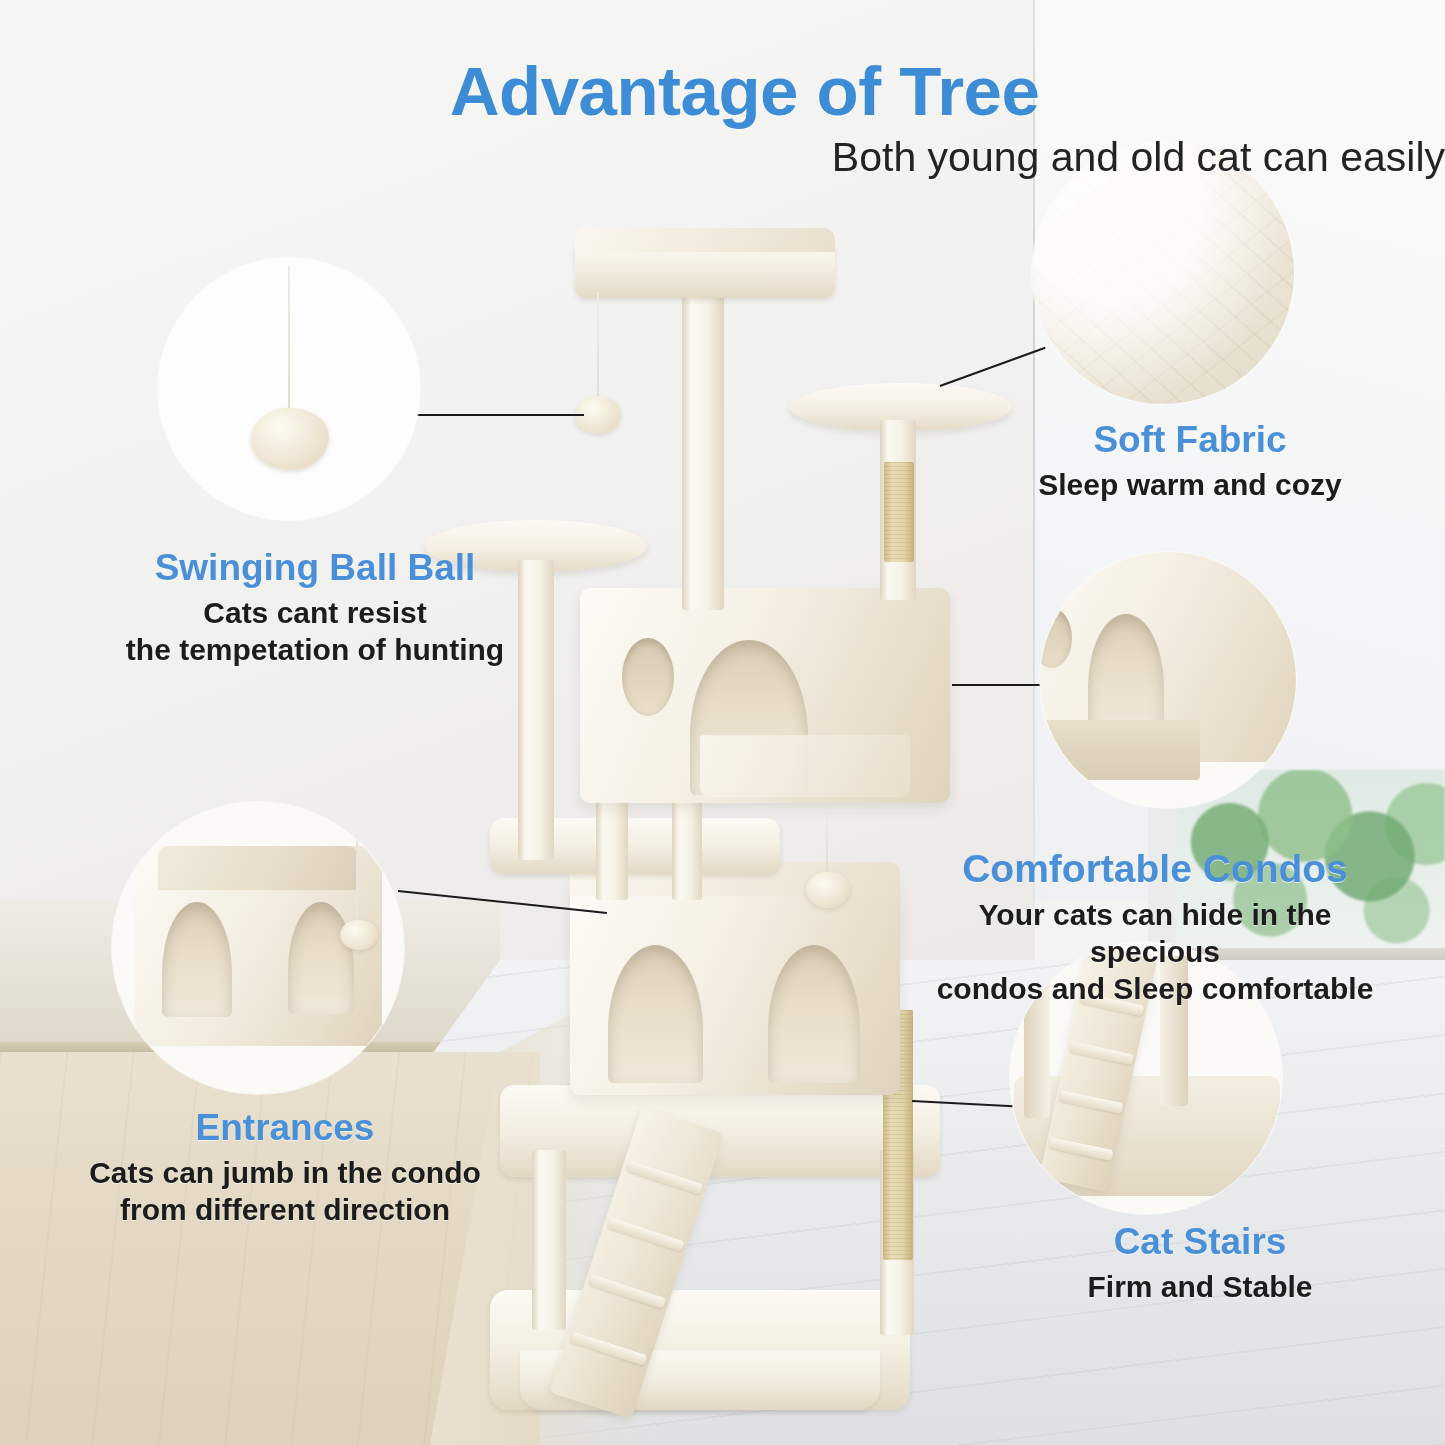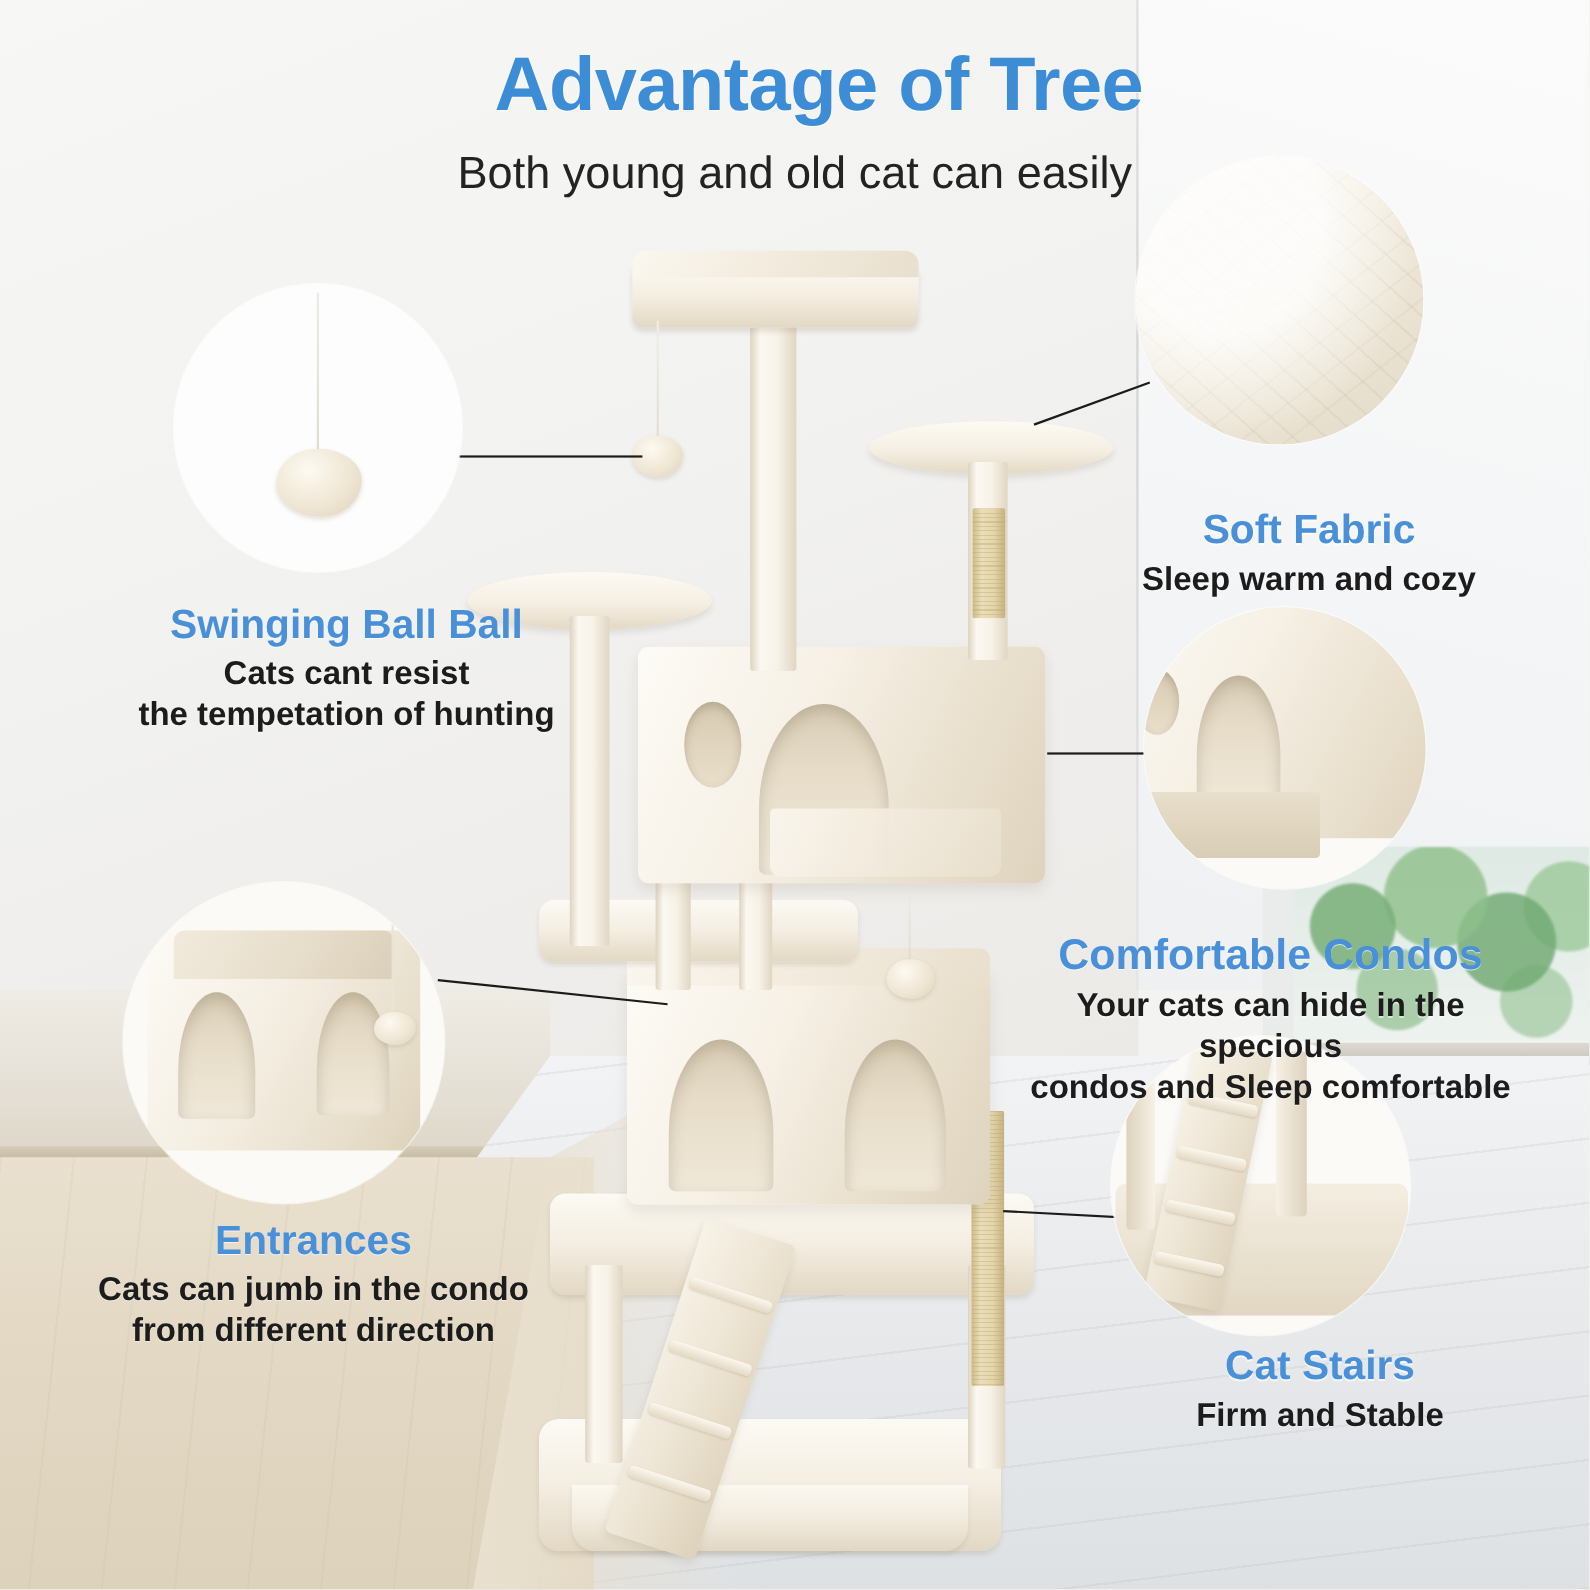--- a/index.html
+++ b/index.html
@@ -294,30 +294,30 @@
     <div style="position:absolute; left:150px; top:14px; width:28px; height:150px;
                 background:linear-gradient(to right,#f6f1e6,#ddd2bd); border-radius:4px;"></div>
     <div class="ramp" style="left:78px; top:10px; width:70px; height:238px; transform: rotate(12deg); transform-origin: top center; border-radius:5px;">
       <div class="rung" style="position:absolute; left:3px; top:48px; width:64px;"></div>
       <div class="rung" style="position:absolute; left:3px; top:98px; width:64px;"></div>
       <div class="rung" style="position:absolute; left:3px; top:148px; width:64px;"></div>
       <div class="rung" style="position:absolute; left:3px; top:196px; width:64px;"></div>
     </div>
   </div>
 
-  <div class="title" style="top:37px;padding-left:44px;">Advantage of Tree</div>
-  <div class="subtitle" style="top:130px;">Both young and old cat can easily</div>
+  <div class="title" style="top:52px;padding-left:44px;">Advantage of Tree</div>
+  <div class="subtitle" style="top:130px;text-align:right;">Both young and old cat can easily</div>
 
   <div class="label-block" style="left:60px; top:548px; width:510px;">
     <div class="label-head">Swinging Ball Ball</div>
     <div class="label-sub">Cats cant resist
 the tempetation of hunting</div>
   </div>
 
-  <div class="label-block" style="left:990px; top:420px; width:400px;margin-top:42px;">
+  <div class="label-block" style="left:990px; top:420px; width:400px;">
     <div class="label-head">Soft Fabric</div>
     <div class="label-sub">Sleep warm and cozy</div>
   </div>
 
   <div class="label-block" style="left:930px; top:848px; width:450px;">
     <div class="label-head big">Comfortable Condos</div>
     <div class="label-sub">Your cats can hide in the specious
 condos and Sleep comfortable</div>
   </div>
 

